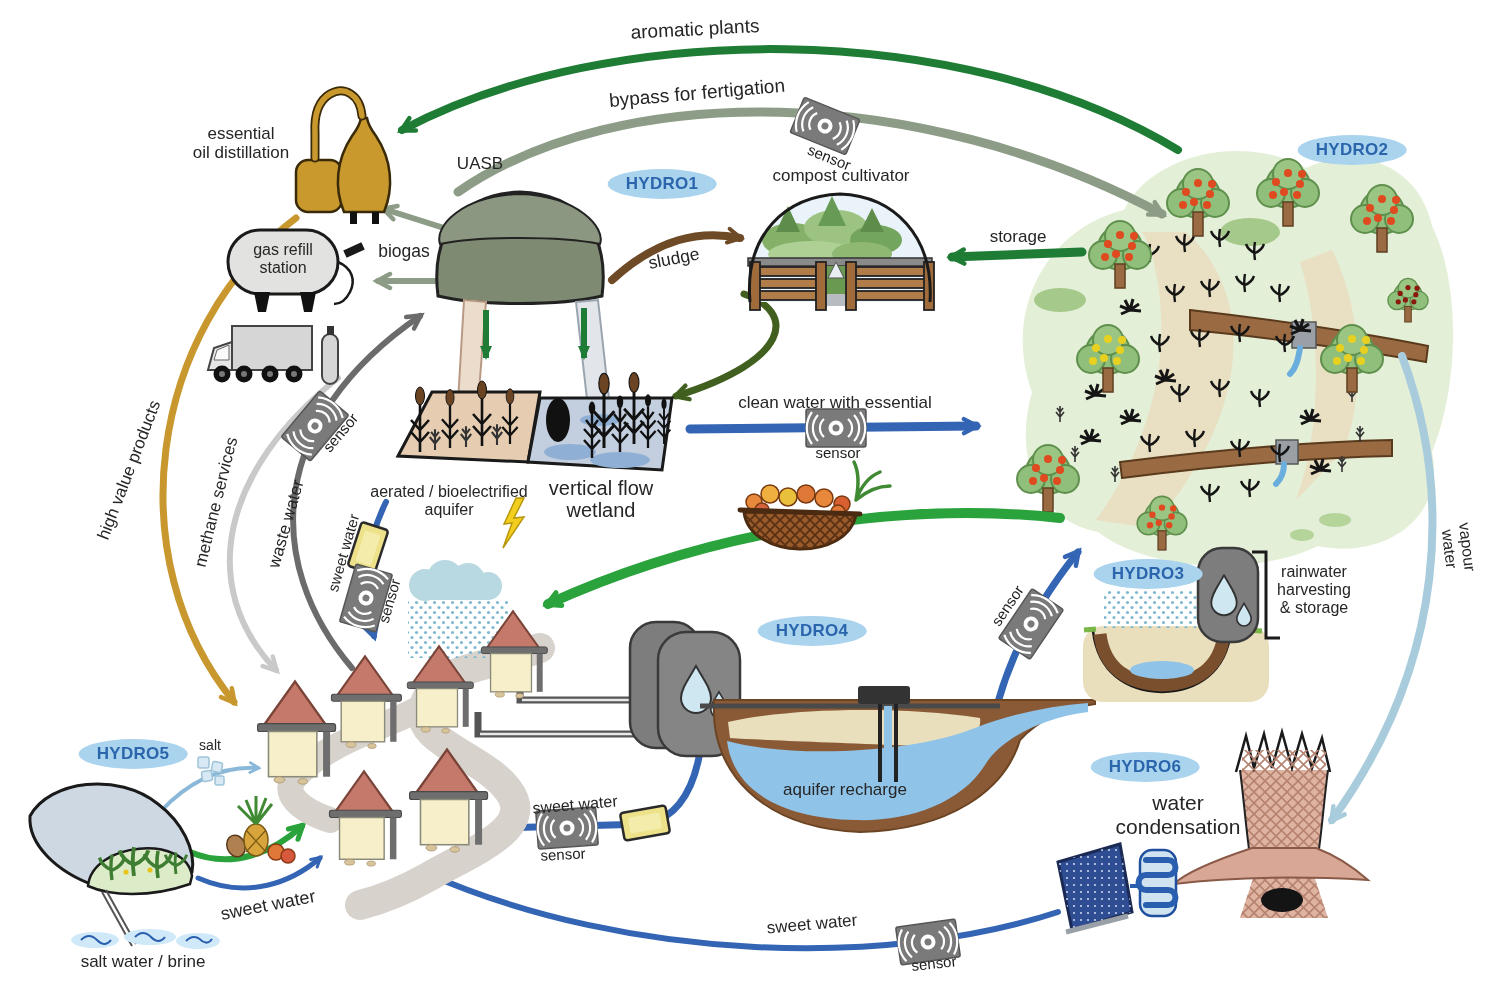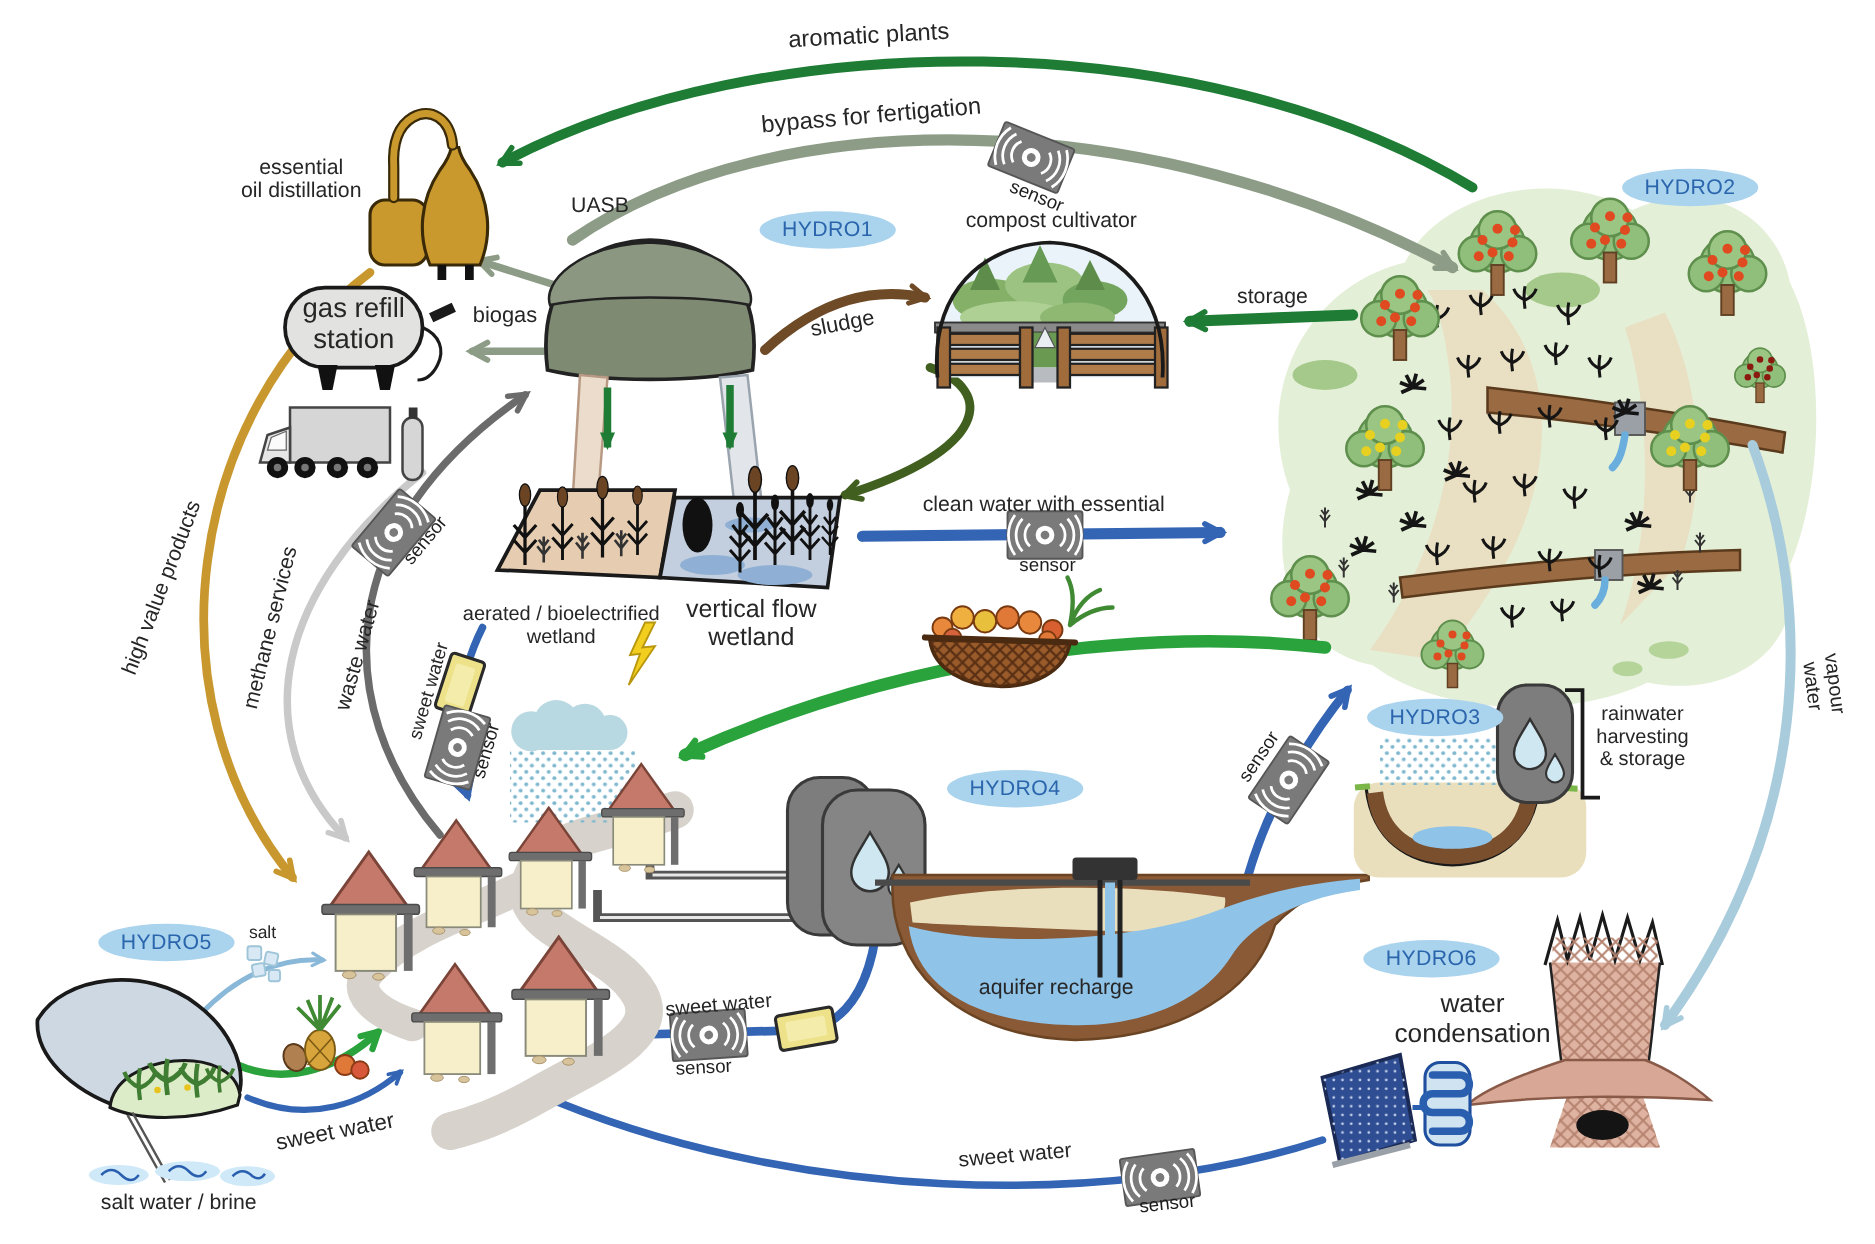--- a/index.html
+++ b/index.html
@@ -2,21 +2,21 @@
 <html><head>
 <meta charset="utf-8">
 <style>
   html,body{margin:0;padding:0;background:#fff;}
   #stage{position:relative;width:1500px;height:995px;background:#ffffff;overflow:hidden;
          font-family:"Liberation Sans",sans-serif;}
   #art{position:absolute;left:0;top:0;}
   .lbl{position:absolute;color:#262626;white-space:pre-line;text-align:center;line-height:1.12;
        transform:translate(-50%,-50%) rotate(var(--r,0deg));font-family:"Liberation Sans",sans-serif;}
   .badge{position:absolute;transform:translate(-50%,-50%);background:#aad3ee;color:#2b66ad;
-         font-weight:normal;font-size:17px;padding:5px 18px;border-radius:50%;letter-spacing:.3px;}
+         font-weight:bold;font-size:17px;padding:5px 18px;border-radius:50%;letter-spacing:.3px;}
   .sens{font-size:15px;color:#1d1d1d;}
 </style>
 </head>
 <body>
 
 <div id="stage">
 <svg id="art" width="1500" height="995" viewBox="0 0 1500 995">
 <defs>
   <marker id="v-dgreen" markerWidth="24" markerHeight="24" refX="15" refY="10" orient="auto" markerUnits="userSpaceOnUse">
           <path d="M3,3 L16,10 L3,17" fill="none" stroke="#1e7c35" stroke-width="4.5" stroke-linecap="round"></path>
@@ -463,29 +463,29 @@
   <use href="#sensor" transform="translate(567,828) rotate(-4)"></use>
   <use href="#sensor" transform="translate(928,942) rotate(-8)"></use>
 </g>
 </svg>
 
 <div class="lbl" style="left:695px;top:29px;font-size:19px;--r:-3deg">aromatic plants</div>
 <div class="lbl" style="left:697px;top:93px;font-size:19px;--r:-5deg">bypass for fertigation</div>
 <div class="lbl" style="left:480px;top:164px;font-size:17px">UASB</div>
 <div class="lbl" style="left:241px;top:143px;font-size:17px">essential
 oil distillation</div>
-<div class="lbl" style="left:283px;top:259px;font-size:22px">gas refill
+<div class="lbl" style="left:283px;top:259px;font-size:16px">gas refill
 station</div>
 <div class="lbl" style="left:404px;top:252px;font-size:17.5px">biogas</div>
 <div class="lbl" style="left:841px;top:176px;font-size:17px">compost cultivator</div>
 <div class="lbl" style="left:1018px;top:237px;font-size:17px">storage</div>
 <div class="lbl" style="left:674px;top:259px;font-size:17.5px;--r:-11deg">sludge</div>
 <div class="lbl" style="left:835px;top:403px;font-size:17px">clean water with essential</div>
 <div class="lbl" style="left:449px;top:501px;font-size:16px">aerated / bioelectrified
-wetland</div>
+aquifer</div>
 <div class="lbl" style="left:601px;top:499px;font-size:20px">vertical flow
 wetland</div>
 <div class="lbl" style="left:129px;top:470px;font-size:17px;--r:-69deg">high value products</div>
 <div class="lbl" style="left:216px;top:502px;font-size:17px;--r:-76deg">methane services</div>
 <div class="lbl" style="left:286px;top:524px;font-size:17px;--r:-74deg">waste water</div>
 <div class="lbl" style="left:344px;top:553px;font-size:15px;--r:-74deg">sweet water</div>
 <div class="lbl" style="left:1314px;top:590px;font-size:16px">rainwater
 harvesting
 &amp; storage</div>
 <div class="lbl" style="left:845px;top:790px;font-size:17px">aquifer recharge</div>

